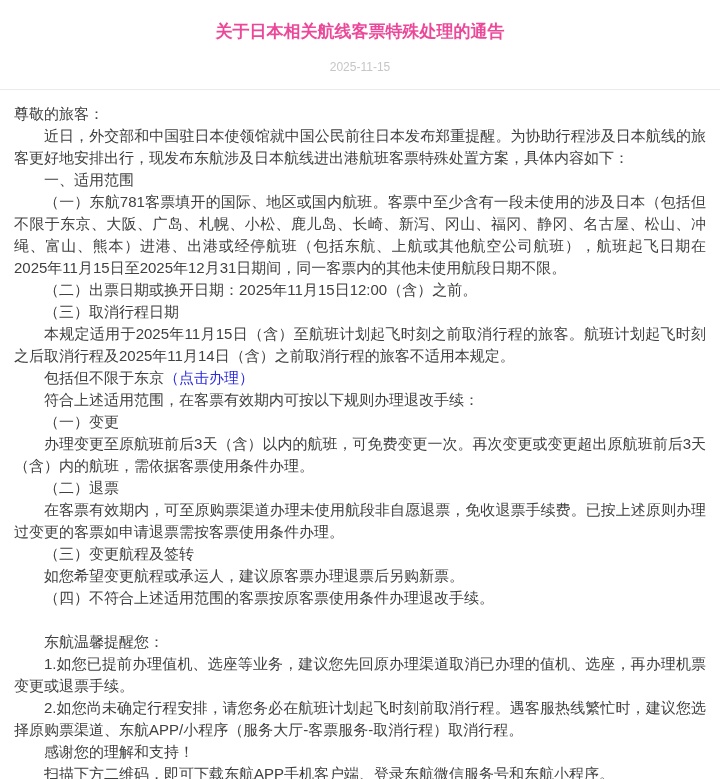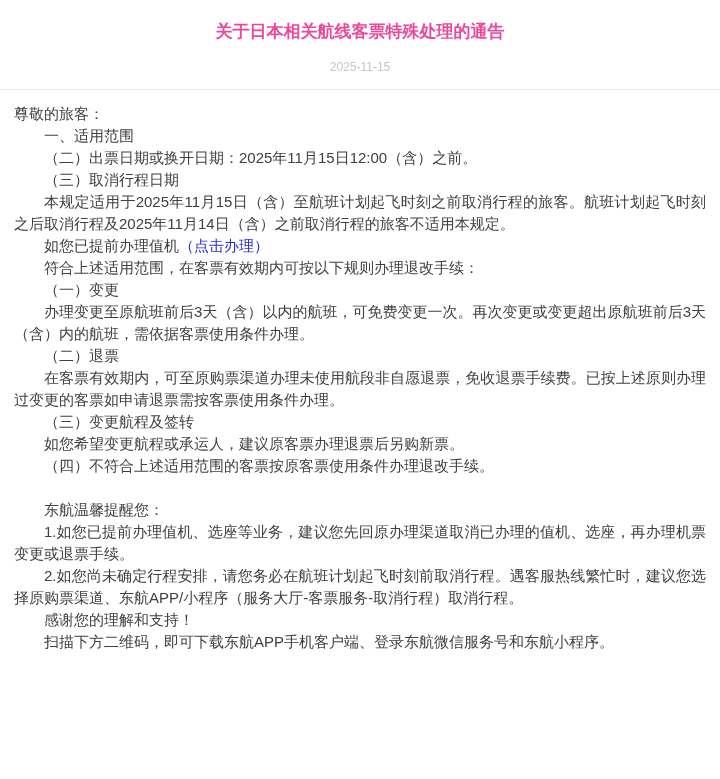--- a/index.html
+++ b/index.html
@@ -53,25 +53,27 @@
 
   <div class="header">
     <h1 class="title">关于日本相关航线客票特殊处理的通告</h1>
     <div class="date">2025-11-15</div>
   </div>
 
   <div class="divider"></div>
 
   <div class="content">
     <p class="no-indent">尊敬的旅客：</p>
+    <p>近日，外交部和中国驻日本使领馆就中国公民前往日本发布郑重提醒。为协助行程涉及日本航线的旅客更好地安排出行，现发布东航涉及日本航线进出港航班客票特殊处置方案，具体内容如下：</p>
     <p>一、适用范围</p>
+    <p>（一）东航781客票填开的国际、地区或国内航班。客票中至少含有一段未使用的涉及日本（包括但不限于东京、大阪、广岛、札幌、小松、鹿儿岛、长崎、新泻、冈山、福冈、静冈、名古屋、松山、冲绳、富山、熊本）进港、出港或经停航班（包括东航、上航或其他航空公司航班），航班起飞日期在2025年11月15日至2025年12月31日期间，同一客票内的其他未使用航段日期不限。</p>
     <p>（二）出票日期或换开日期：2025年11月15日12:00（含）之前。</p>
     <p>（三）取消行程日期</p>
     <p>本规定适用于2025年11月15日（含）至航班计划起飞时刻之前取消行程的旅客。航班计划起飞时刻之后取消行程及2025年11月14日（含）之前取消行程的旅客不适用本规定。</p>
-    <p><span>如您已提前办理值机</span><a class="inline-link">（点击办理）</a></p>
+    <p><span>包括但不限于东京</span><a class="inline-link">（点击办理）</a></p>
     <p>符合上述适用范围，在客票有效期内可按以下规则办理退改手续：</p>
     <p>（一）变更</p>
     <p>办理变更至原航班前后3天（含）以内的航班，可免费变更一次。再次变更或变更超出原航班前后3天（含）内的航班，需依据客票使用条件办理。</p>
     <p>（二）退票</p>
     <p>在客票有效期内，可至原购票渠道办理未使用航段非自愿退票，免收退票手续费。已按上述原则办理过变更的客票如申请退票需按客票使用条件办理。</p>
     <p>（三）变更航程及签转</p>
     <p>如您希望变更航程或承运人，建议原客票办理退票后另购新票。</p>
     <p>（四）不符合上述适用范围的客票按原客票使用条件办理退改手续。</p>
     <p class="spacer"></p>
     <p>东航温馨提醒您：</p>

